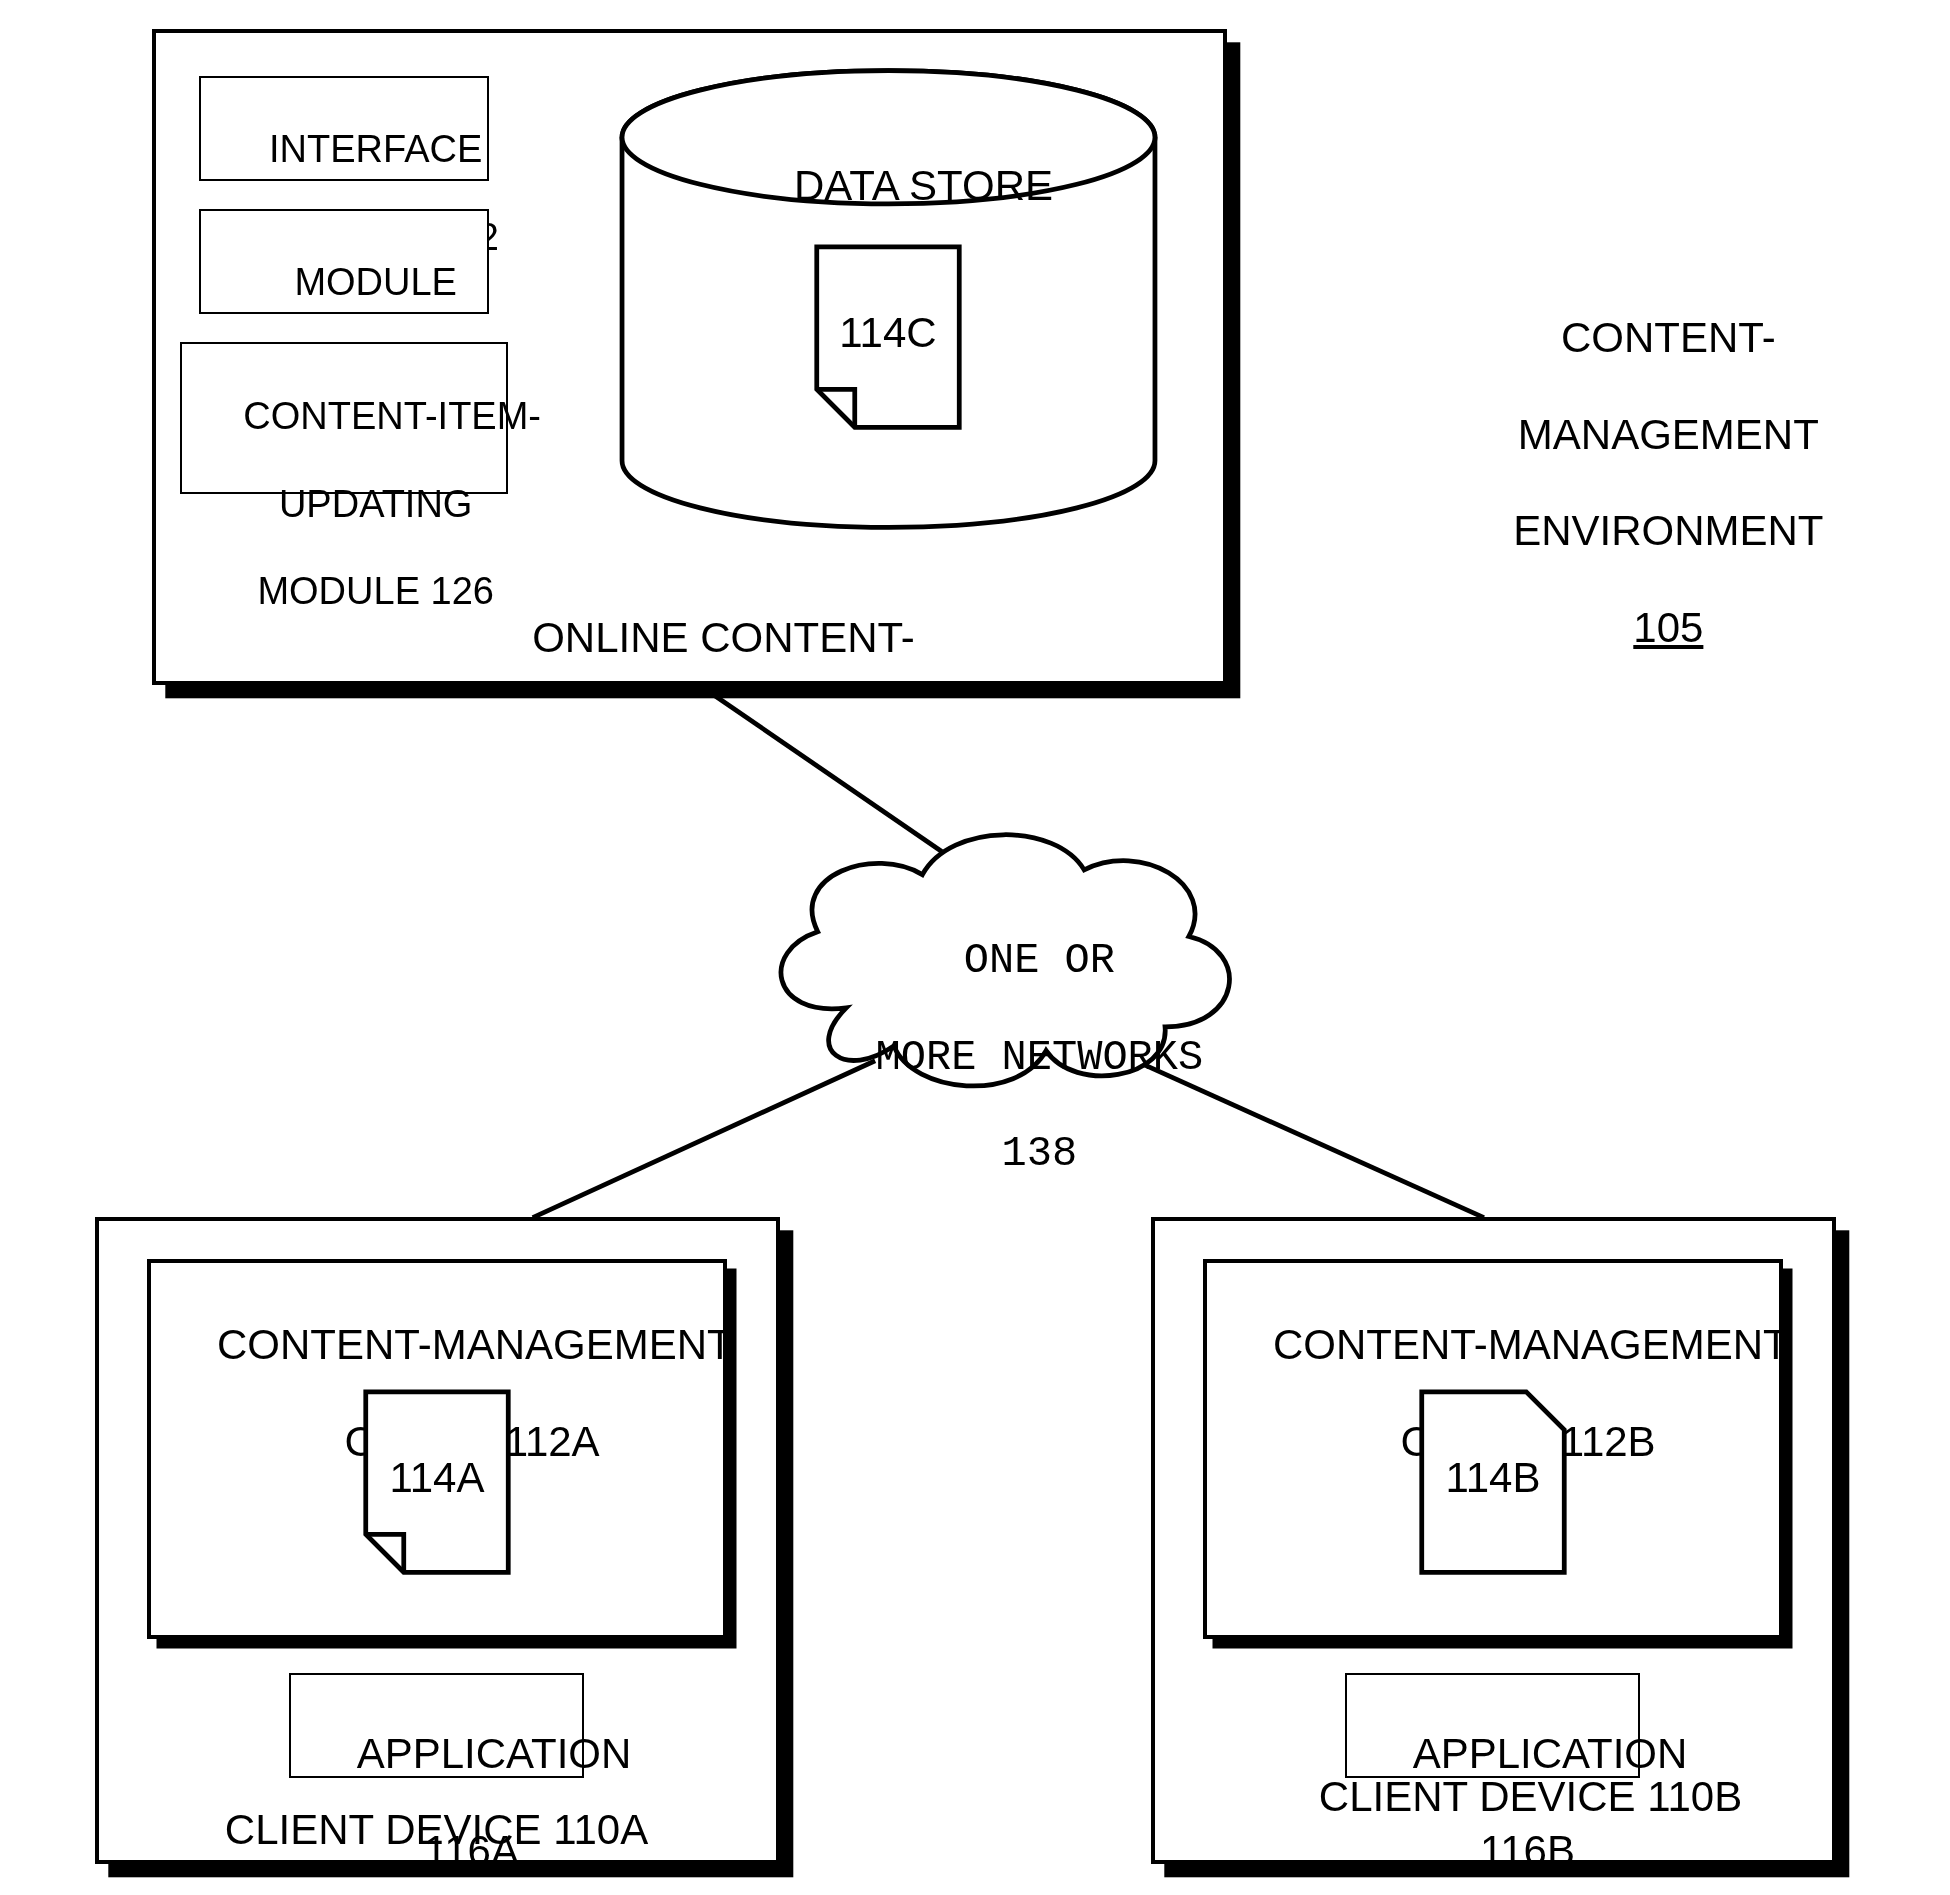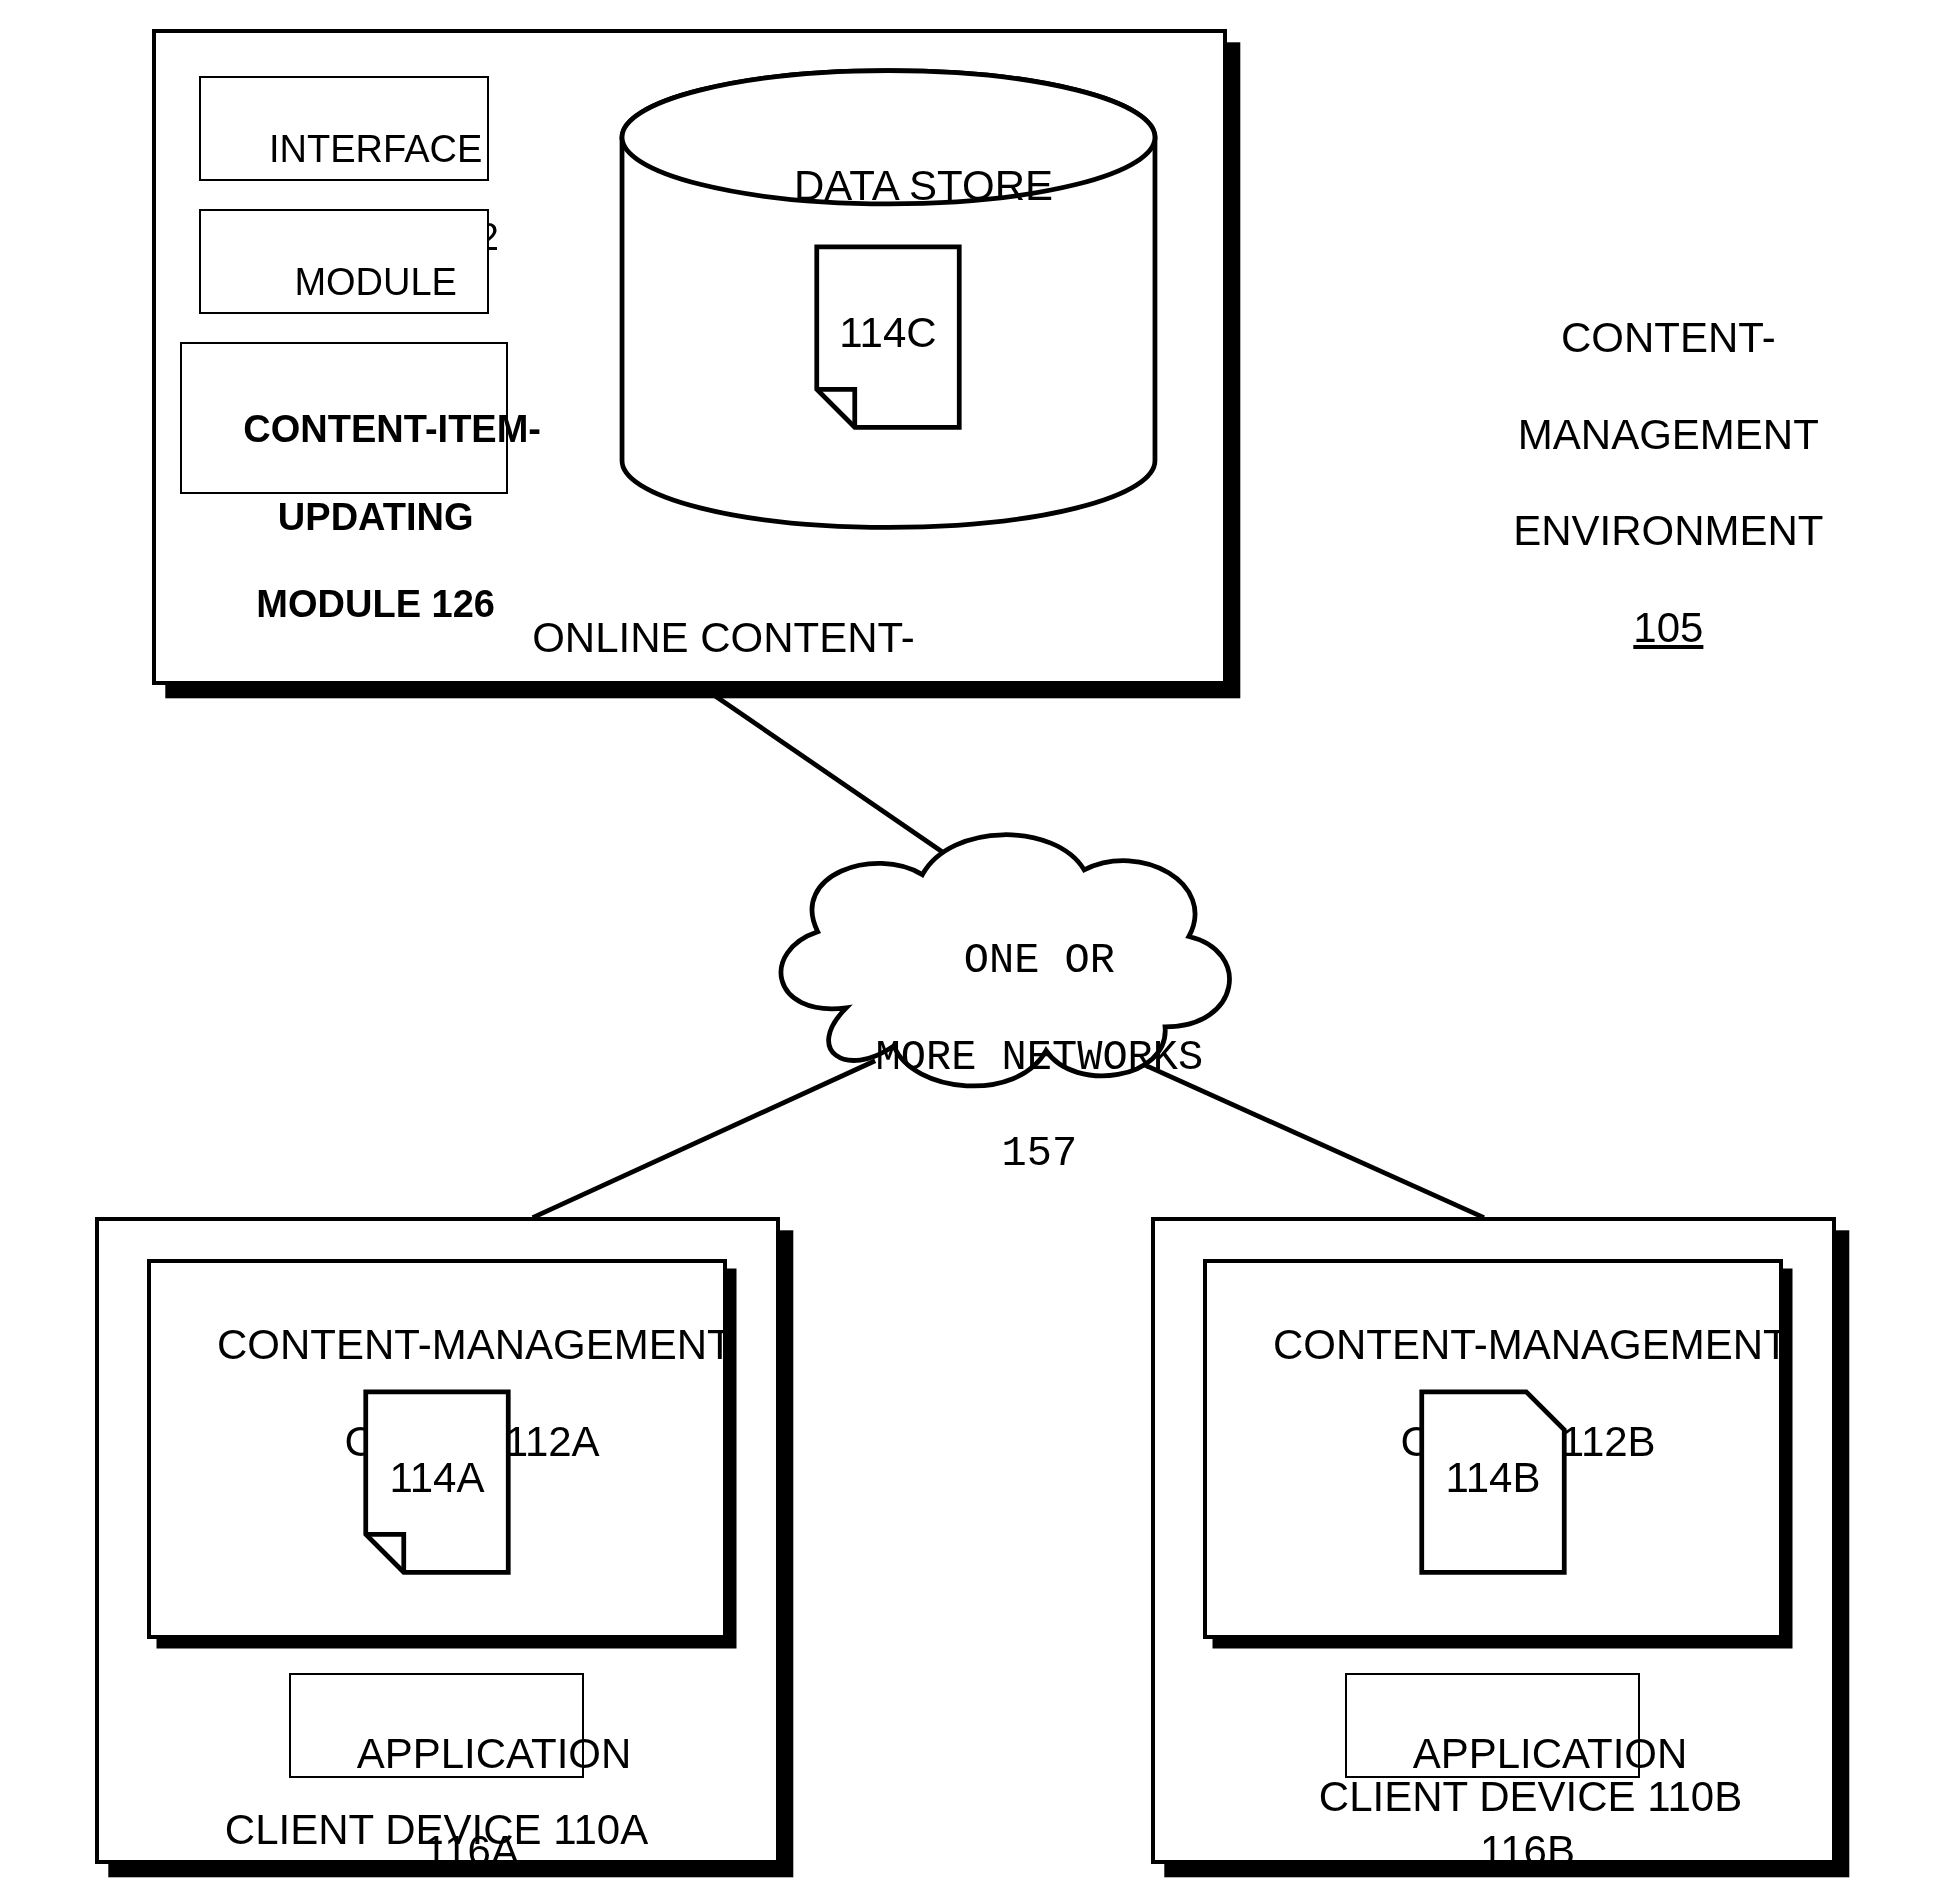--- a/index.html
+++ b/index.html
@@ -77,21 +77,21 @@
       <span>MODULE 122</span>
     </div>
 
     <div class="thin-box" style="left:43px; top:176px; width:290px; height:105px;"></div>
     <div class="lbl small" style="left:43px; top:185px; width:290px;">
       <span>MODULE</span><br>
       <span>MODULE 124</span>
     </div>
 
     <div class="thin-box" style="left:24px; top:309px; width:328px; height:152px;"></div>
-    <div class="lbl small" style="left:24px; top:332px; width:328px;font-weight:bold;">
+    <div class="lbl small" style="left:24px; top:319px; width:328px;">
       <span>CONTENT-ITEM-</span><br>
       <span>UPDATING</span><br>
       <span>MODULE 126</span>
     </div>
 
     <svg class="abs" style="left:447px; top:28.5px;" width="571" height="495" viewBox="0 0 600 520">
       <ellipse cx="300" cy="80" rx="280" ry="70" fill="#fff" stroke="#000" stroke-width="5"></ellipse>
       <path d="M20 80 L20 420 A280 70 0 0 0 580 420 L580 80" fill="#fff" stroke="#000" stroke-width="5"></path>
       <ellipse cx="300" cy="80" rx="280" ry="70" fill="#fff" stroke="#000" stroke-width="5"></ellipse>
     </svg>
@@ -119,21 +119,21 @@
       C230 15 340 15 370 65
       C430 35 510 80 480 135
       C545 150 535 230 455 230
       C460 285 360 300 330 255
       C300 310 190 300 170 250
       C120 285 75 255 120 210 Z" fill="#fff" stroke="#000" stroke-width="5"></path>
   </svg>
   <div class="lbl" style="left:732px; top:889px; width:514px;font-family:Liberation Mono, monospace;">
     <span>ONE OR</span><br>
     <span>MORE NETWORKS</span><br>
-    <span>157</span>
+    <span>138</span>
   </div>
 
   <div class="box" style="left:95px; top:1217px; width:685px; height:647px;">
 
     <div class="inner-box" style="left:48px; top:38px; width:580px; height:380px; box-shadow:9.5px 9.5px 0 #000;"></div>
     <div class="lbl" style="left:48px; top:52px; width:580px;">
       <span>CONTENT-MANAGEMENT</span><br>
       <span>CLIENT 112A</span>
     </div>
 

